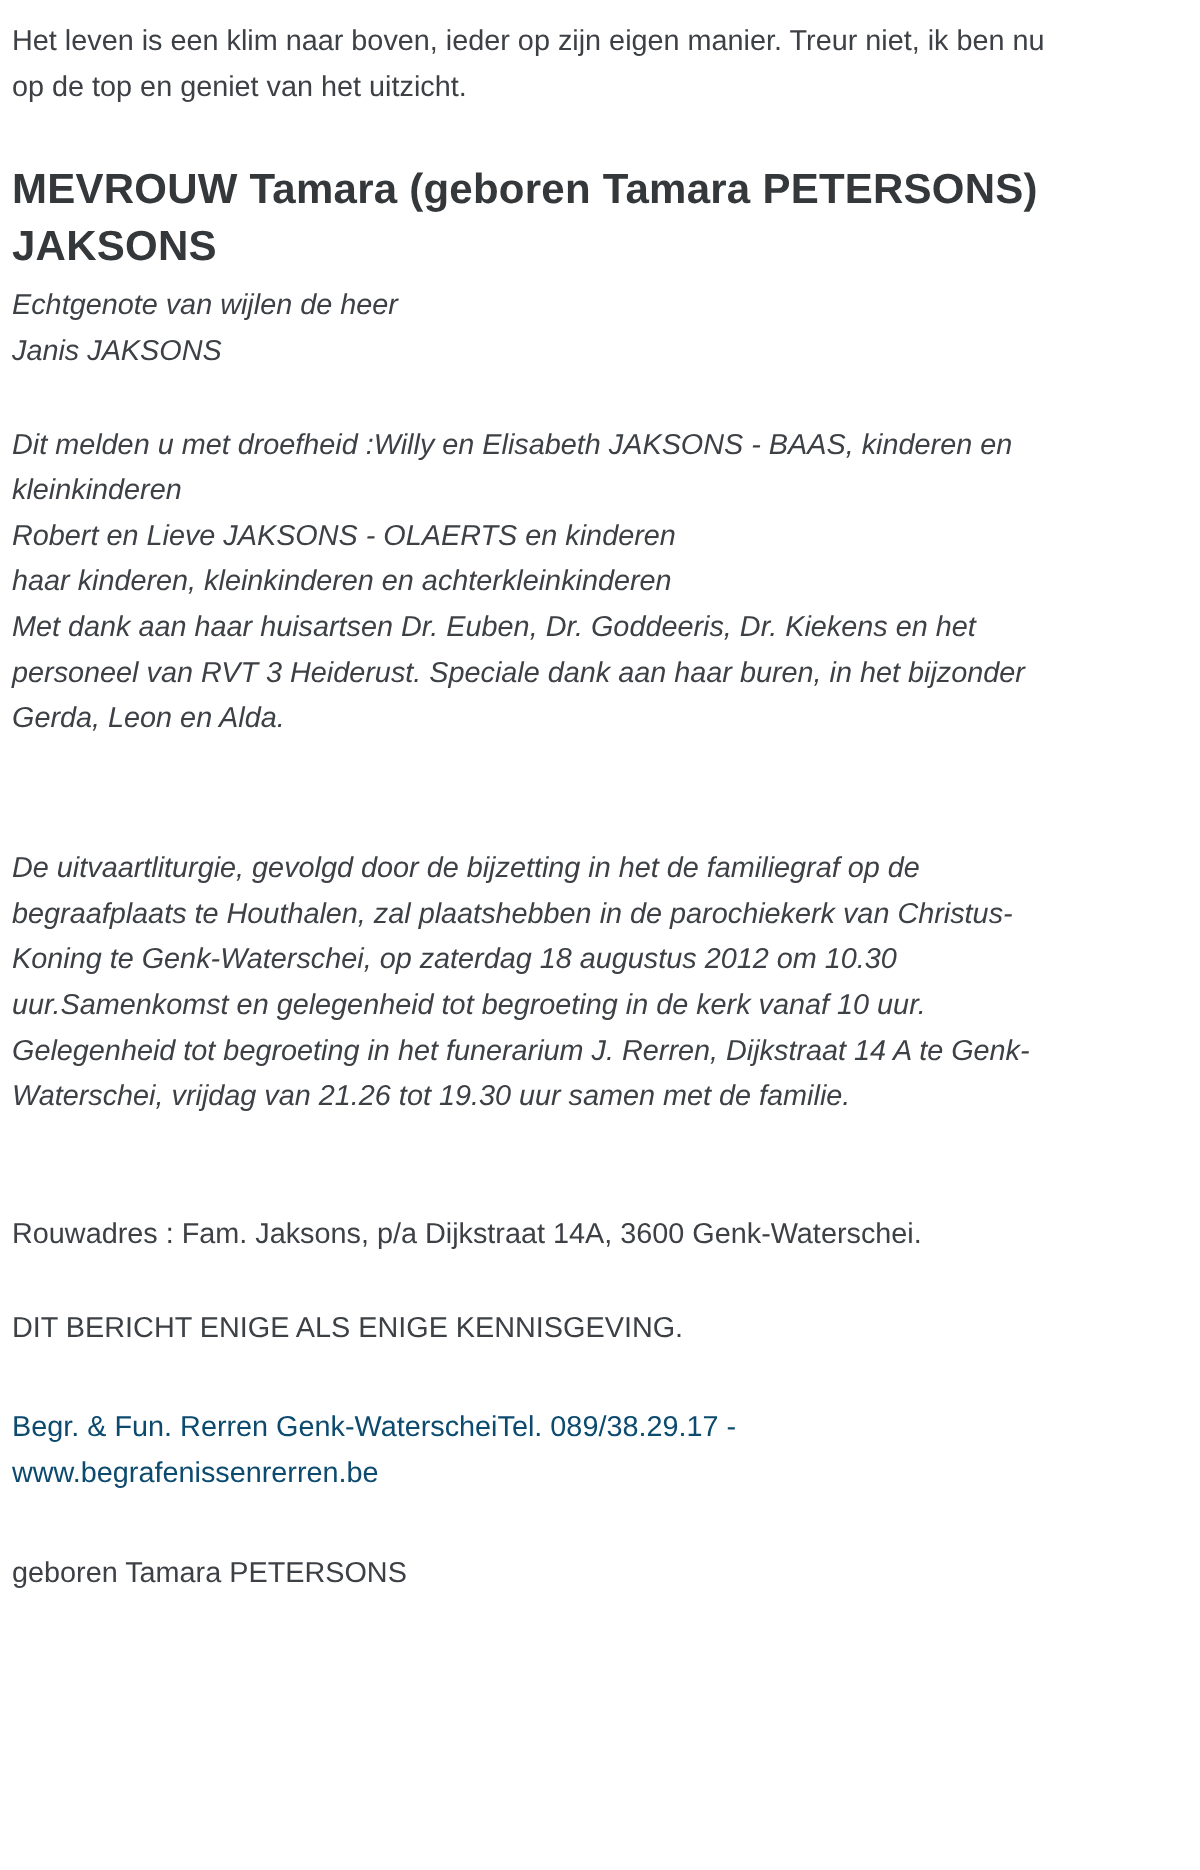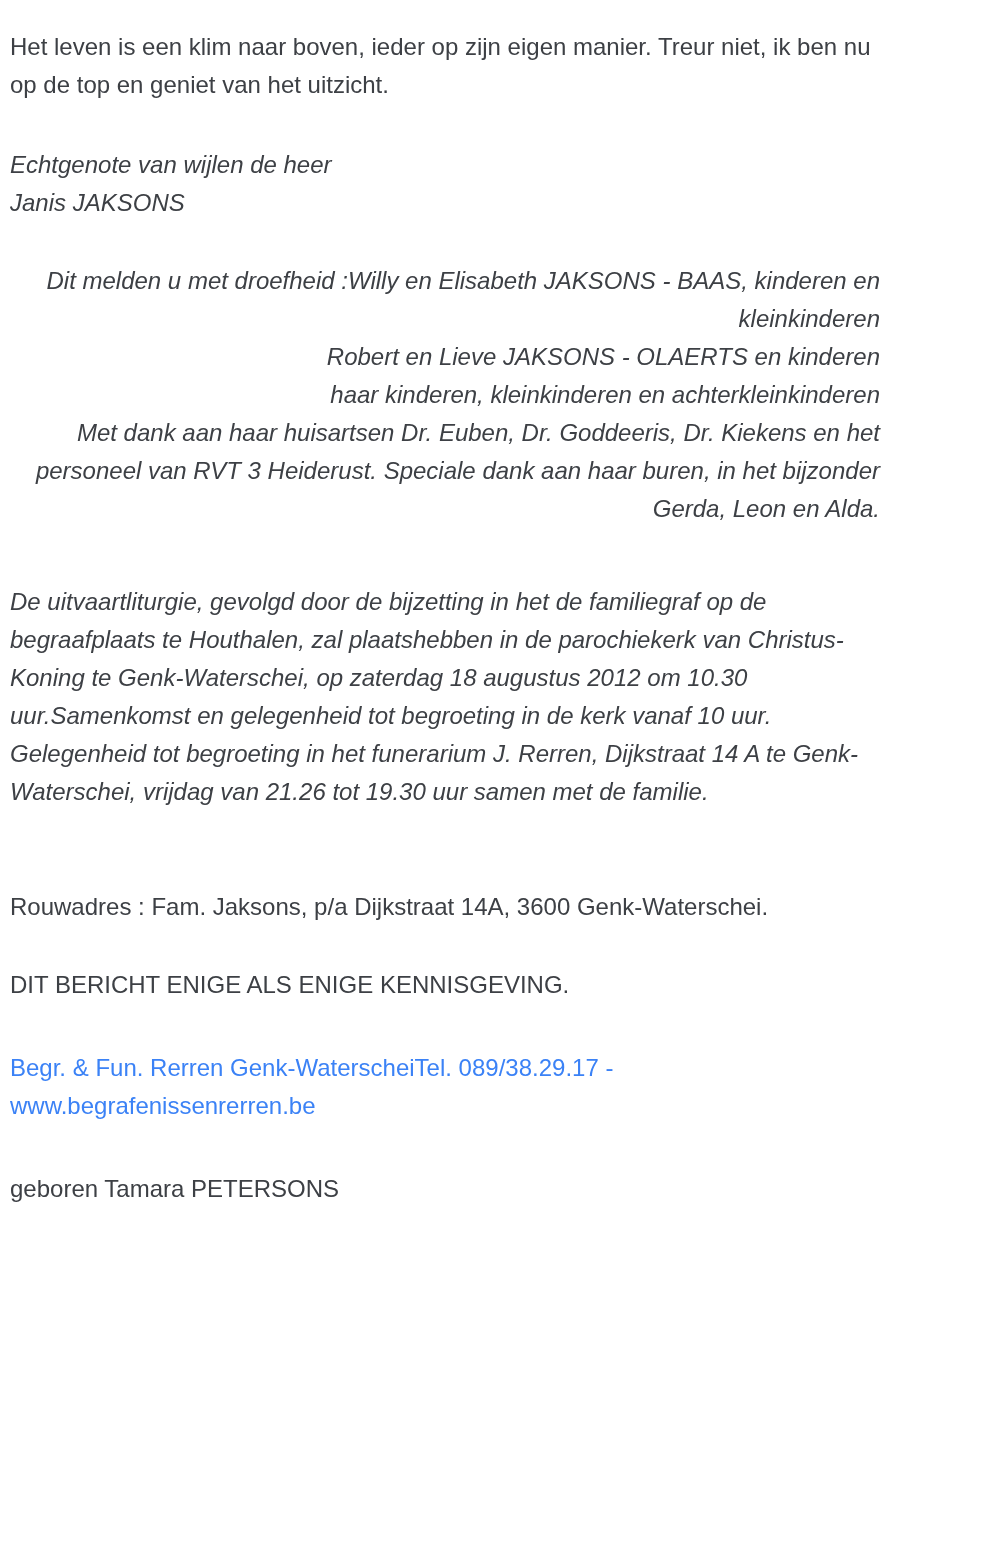--- a/index.html
+++ b/index.html
@@ -8,56 +8,57 @@
     width: 1000px;
     font-family: "Liberation Sans", "DejaVu Sans", sans-serif;
     color: #3d4045;
     -webkit-font-smoothing: antialiased;
   }
   .page {
     width: 896px;
     height: 1558px;
     overflow: hidden;
     background: #ffffff;
-    padding: 28px 16px 16px 10px;
+    padding: 16px 16px 16px 10px;
   }
   .body-text {
     font-size: 24px;
     line-height: 38px;
     font-weight: 400;
   }
   .quote { margin-bottom: 42px; }
   .title {
     font-size: 35px;
     line-height: 48px;
     font-weight: 700;
     max-width: 920px;
     color: #35383b;
     margin-bottom: 6px;
     letter-spacing: 0.2px;
   }
   .spouse-block { margin-bottom: 40px; }
   .birth-death { margin-bottom: 40px; }
-  .family-block { margin-bottom: 55px; text-align: right; }
+  .family-block { margin-bottom: 87px; }
   .service-block { margin-bottom: 77px; }
   .mourning-address { margin-bottom: 40px; }
   .notice { margin-bottom: 45px; }
   .funeral-home {
-    color: #3b82f6;
+    color: #0c4a6e;
     margin-bottom: 45px;
   }
   .line { display: block; font-style: italic; }
 </style>
 </head>
 <body>
 
 <div class="page">
 
   <p class="body-text quote">Het leven is een klim naar boven, ieder op zijn eigen manier. Treur niet, ik ben nu op de top en geniet van het uitzicht.</p>
 
+  <h1 class="title">MEVROUW Tamara (geboren Tamara PETERSONS) JAKSONS</h1>
 
   <div class="body-text spouse-block">
     <span class="line">Echtgenote van wijlen de heer</span>
     <span class="line">Janis JAKSONS</span>
   </div>
 
 
   <div class="body-text family-block">
     <span class="line">Dit melden u met droefheid :Willy en Elisabeth JAKSONS - BAAS, kinderen en kleinkinderen</span>
     <span class="line">Robert en Lieve JAKSONS - OLAERTS en kinderen</span>

